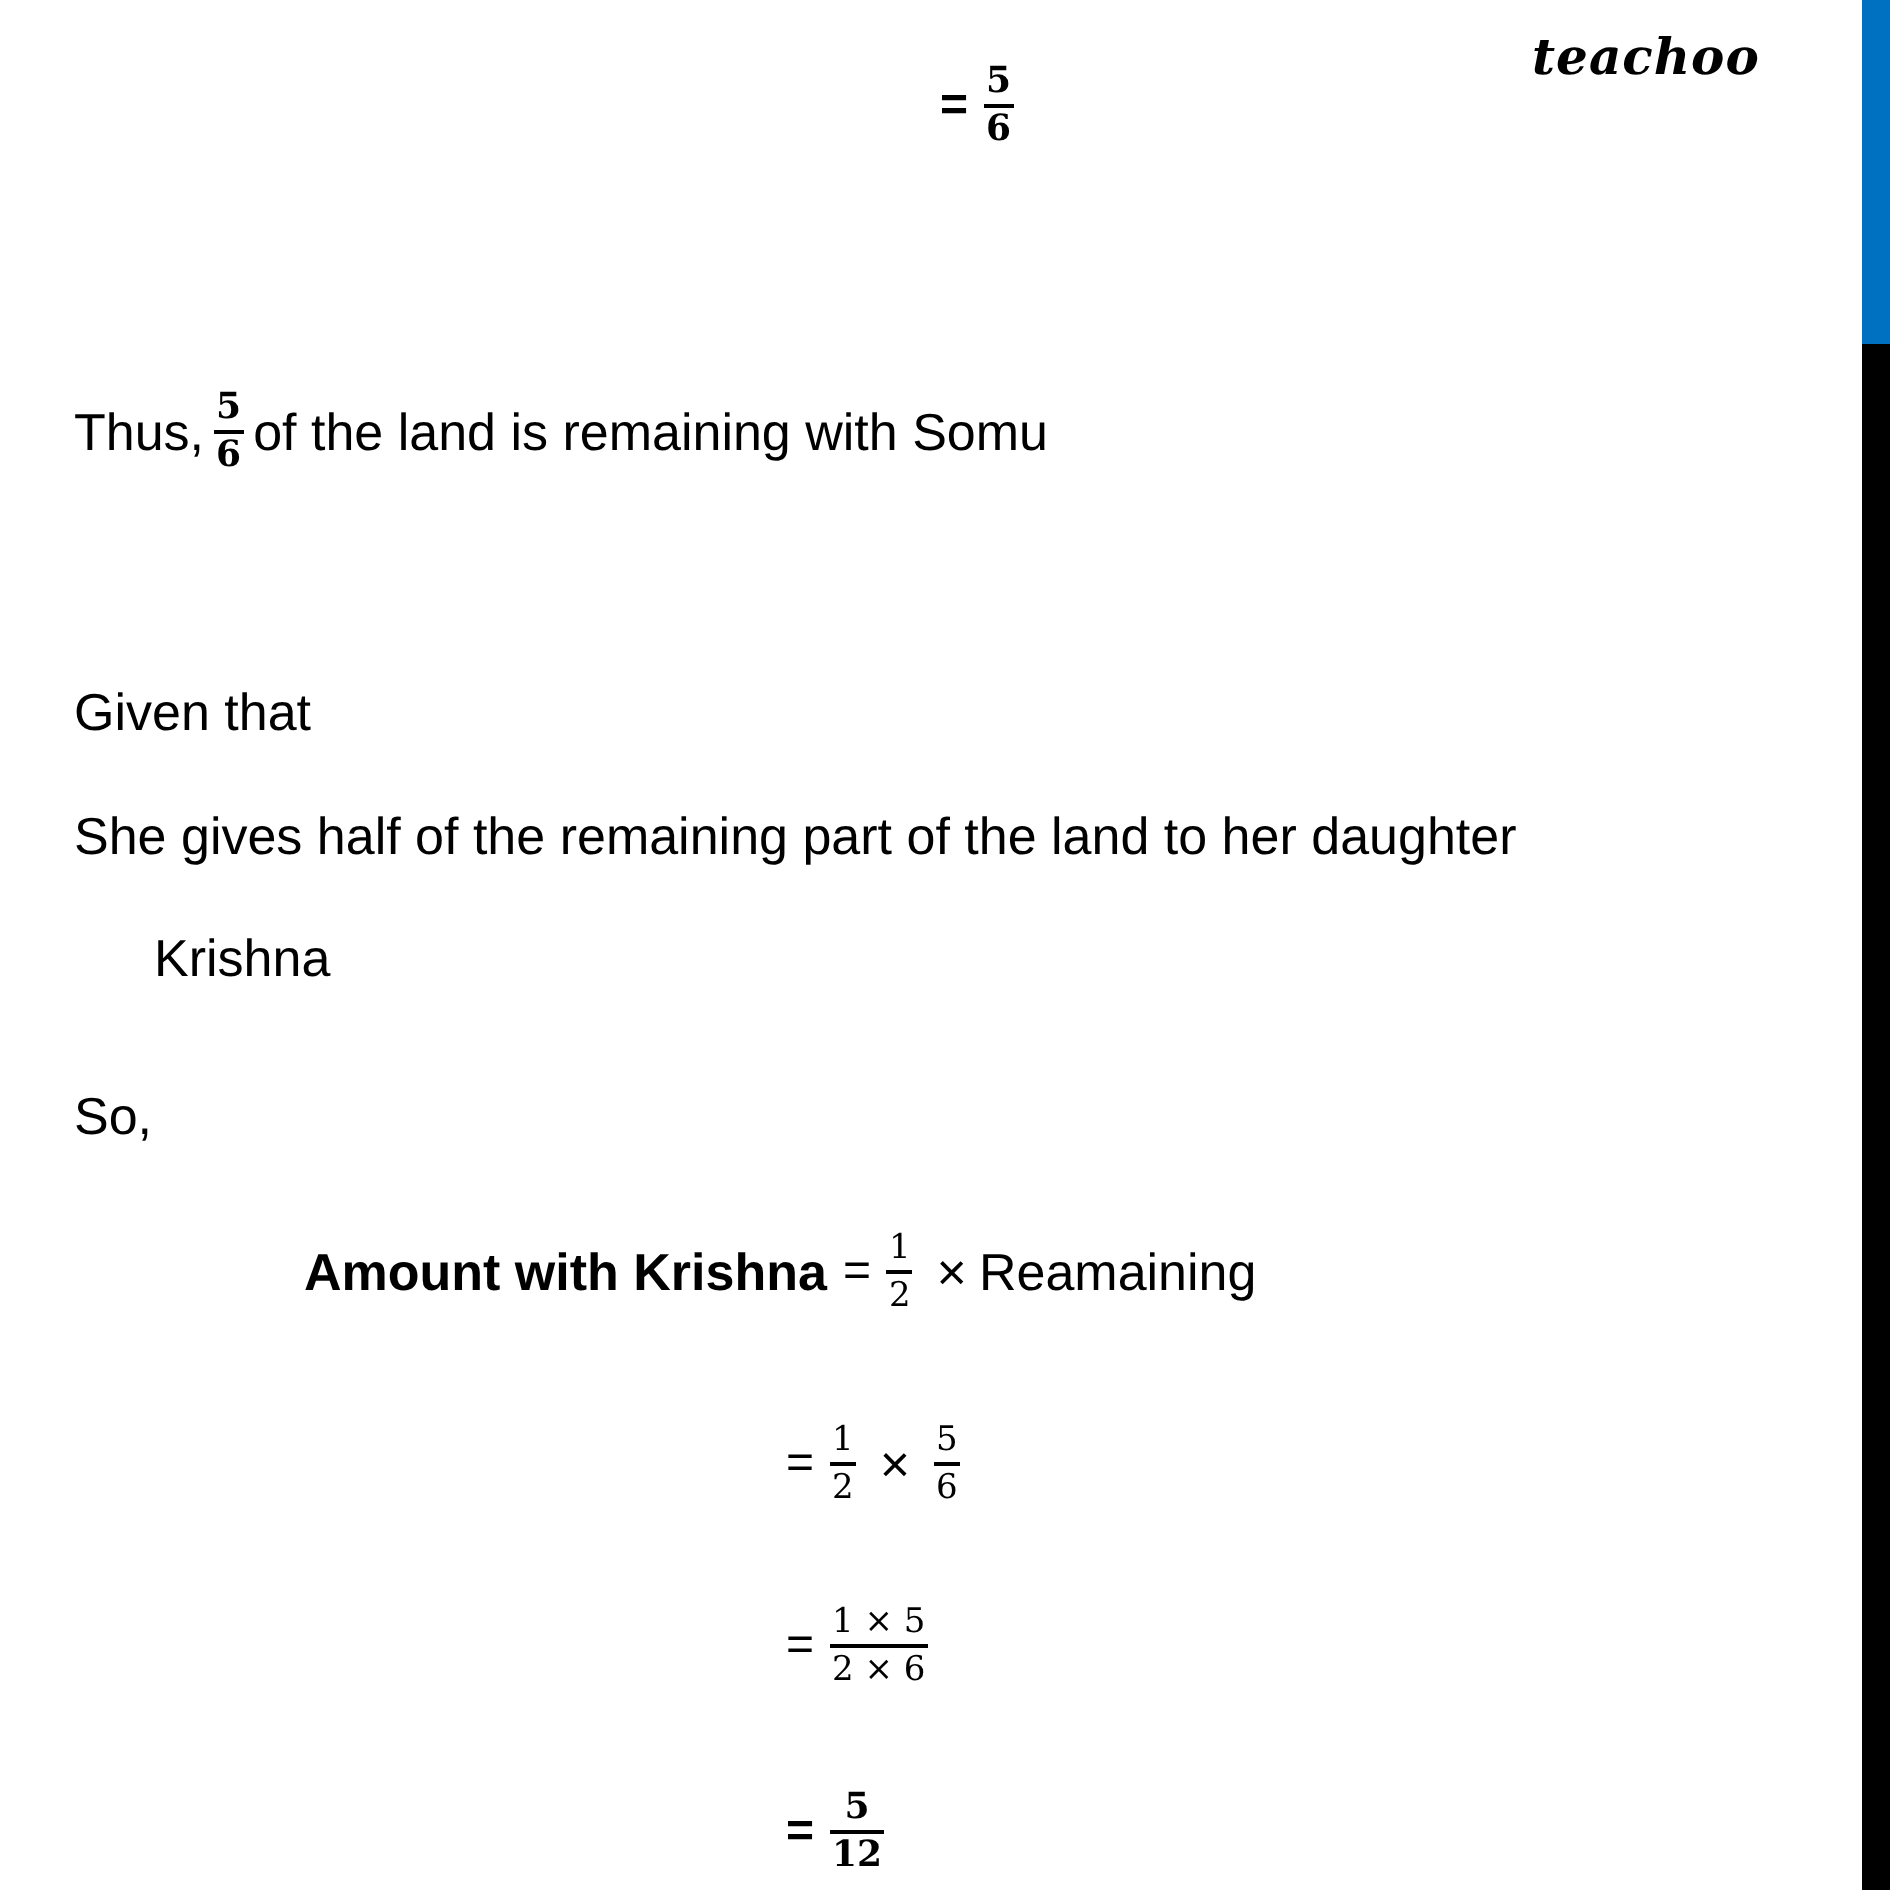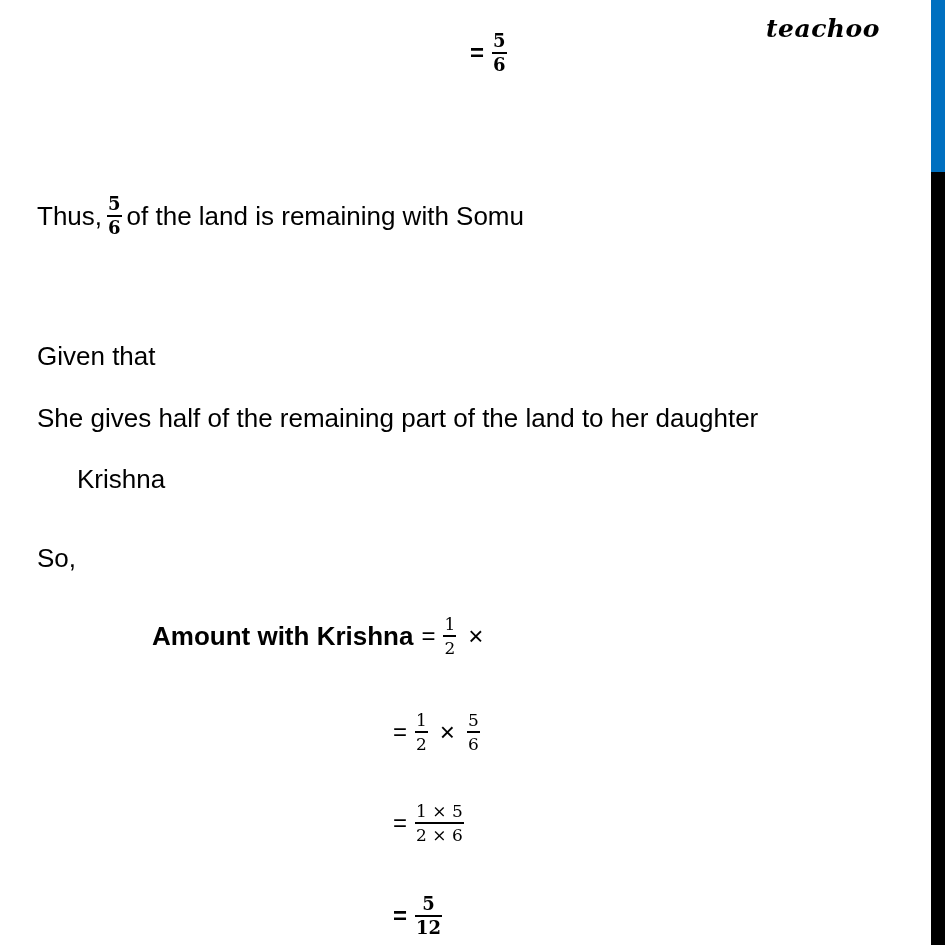--- a/index.html
+++ b/index.html
@@ -69,20 +69,21 @@
 
 <div class="line" style="left:108px; top:613px;margin-left:44px;">
   <span class="bold">Amount with Krishna</span>
   <span class="eq" style="margin-left:8px;">=</span>
   <span class="frac small">
     <span class="num">1</span>
     <span class="bar"></span>
     <span class="den">2</span>
   </span>
   <span class="times">×</span>
+  <span>Reamaining</span>
 </div>
 
 <div class="line" style="left:393px; top:709px;">
   <span class="eq">=</span>
   <span class="frac small">
     <span class="num">1</span>
     <span class="bar"></span>
     <span class="den">2</span>
   </span>
   <span class="times">×</span>

